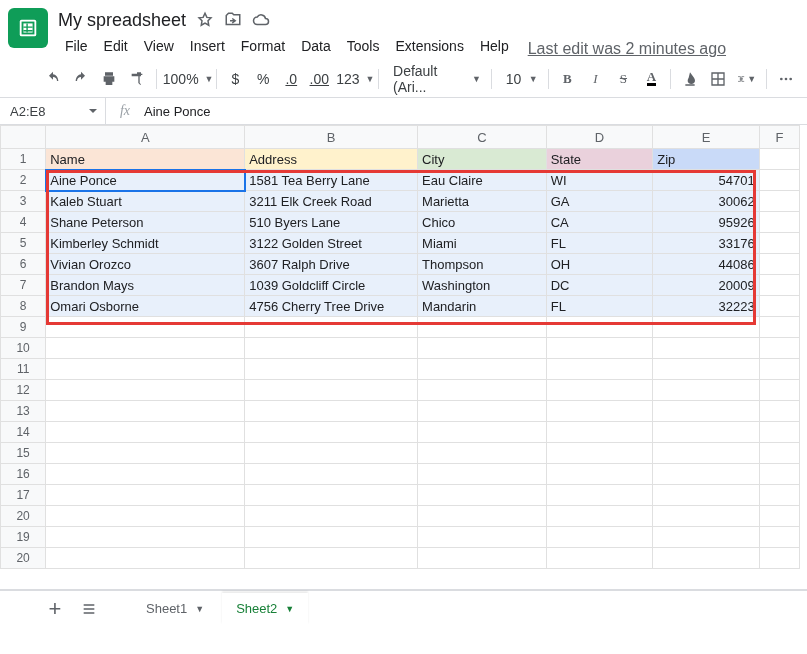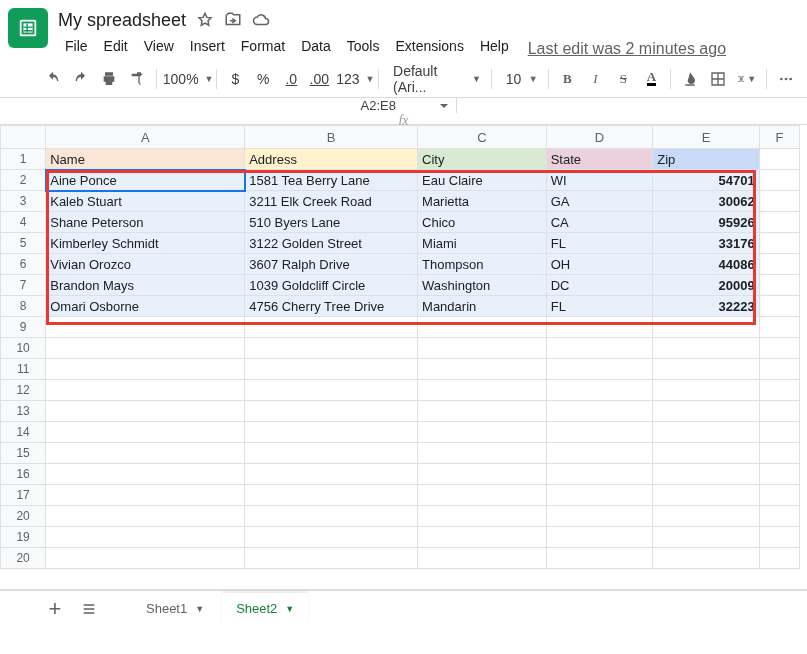--- a/index.html
+++ b/index.html
@@ -96,21 +96,20 @@
     border-bottom: 3px solid #000;
     line-height: 12px;
     font-weight: bold;
     font-family: Georgia, serif;
   }
   
   .formula-bar {
     display: flex; align-items: center;
     height: 27px;
     border-bottom: 1px solid #dadce0;
-    flex-direction: column;
   }
   .name-box {
     width: 106px; height: 100%;
     border-right: 1px solid #dadce0;
     display: flex; align-items: center;
     padding-left: 10px;
     font-size: 13px;
     color: #3c4043;
     position: relative;
   }
@@ -175,21 +174,21 @@
     width: 45px;
     font-size: 12px;
   }
   
   .hdr-name { background:#fbe5d6; }
   .hdr-addr { background:#fff2cc; }
   .hdr-city { background:#d9ead3; }
   .hdr-state{ background:#ead1dc; }
   .hdr-zip  { background:#c9daf8; }
   .data-row td { background:#e8f0fb; }
-  .data-row td.zip { text-align: right; font-weight: bold; }
+  .data-row td.zip { text-align: right; }
   .active-cell {
     outline: 2px solid #1a73e8;
     outline-offset: -1px;
   }
   .sel-box {
     position: absolute;
     border: 3px solid #e53935;
     pointer-events: none;
   }
   

